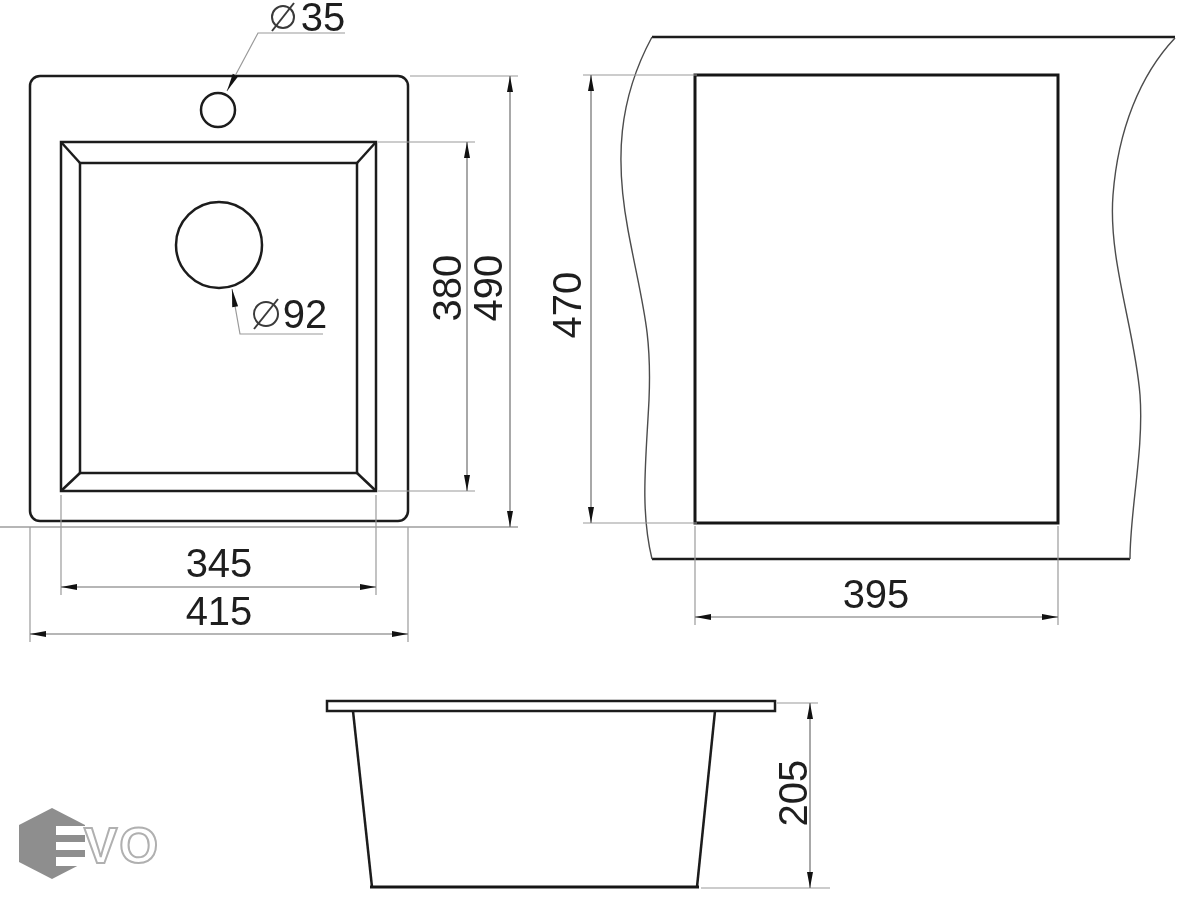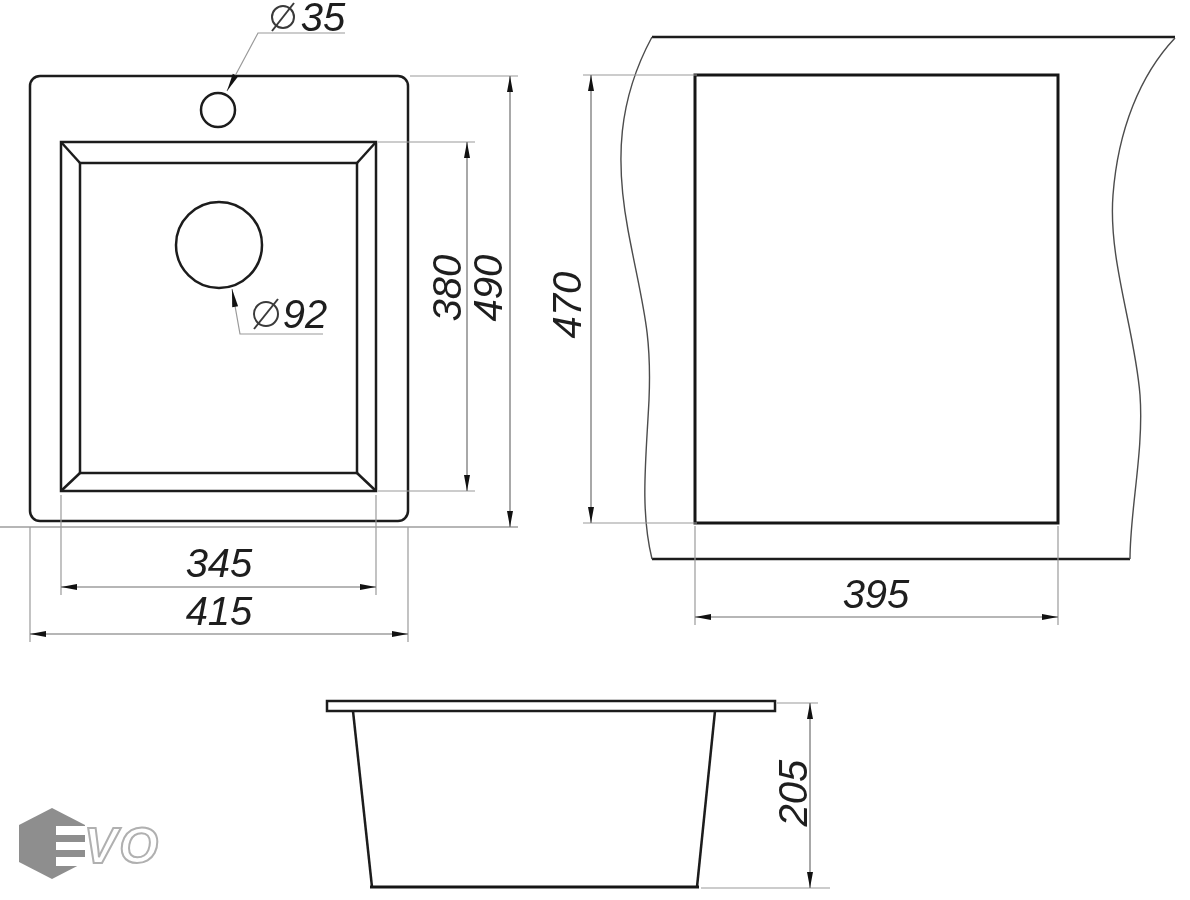--- a/index.html
+++ b/index.html
@@ -1,17 +1,17 @@
 <!DOCTYPE html>
 <html><head>
 <meta charset="utf-8">
 <style>
   html,body{margin:0;padding:0;background:#ffffff;}
   .stage{position:relative;width:1190px;height:900px;background:#ffffff;overflow:hidden;
-         font-family:"Liberation Sans", sans-serif;font-style:italic;}
+         font-family:"Liberation Sans", sans-serif;}
   svg{display:block}
   .obj{stroke:#1c1c1c;stroke-width:2.5;fill:none;stroke-linejoin:miter;}
   .obj-thick{stroke:#161616;stroke-width:3;fill:none;}
   .thin{stroke:#9a9a9a;stroke-width:1.2;fill:none;}
   .dim{stroke:#6e6e6e;stroke-width:1.2;fill:none;}
   .arrow{fill:#111111;stroke:none;}
   .dimtext{font-family:"Liberation Sans", sans-serif;font-size:40px;fill:#1e1e1e;}
   .sym{stroke:#3a3a3a;stroke-width:2;fill:none;}
   .logo-hex{fill:#8e8e8e;}
   .logo-cut{fill:#ffffff;}

